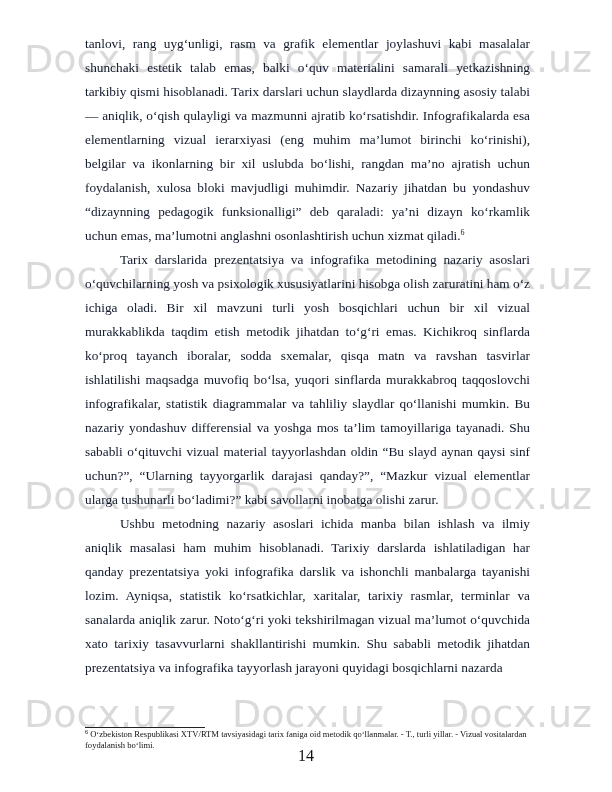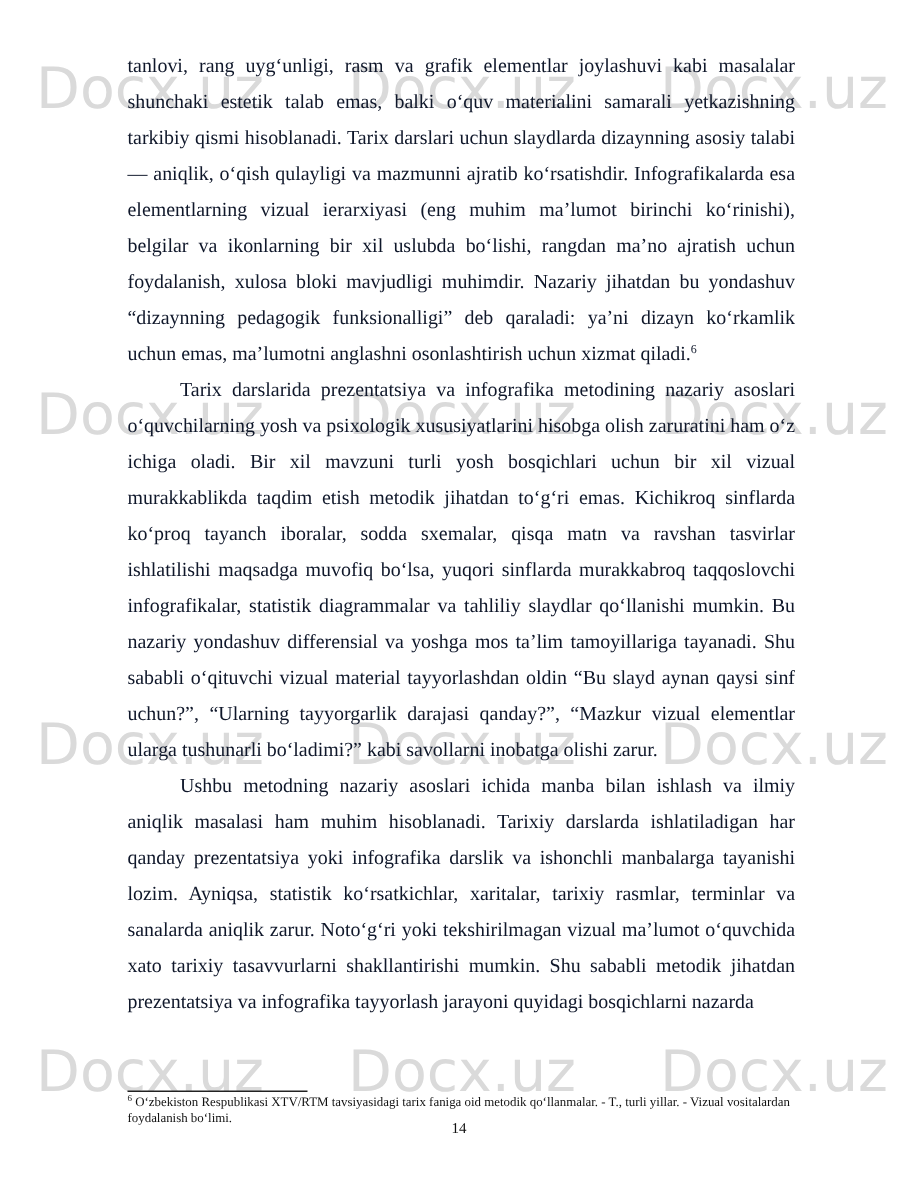--- a/index.html
+++ b/index.html
@@ -6,21 +6,21 @@
   body { width: 612px; height: 792px; position: relative; overflow: hidden; }
   .watermark-layer { position: absolute; left: 0; top: 0; width: 612px; height: 792px; pointer-events: none; z-index: 0; }
   .wm { position: absolute; font-family: "DejaVu Sans", sans-serif; font-size: 38px; color: #dadada; letter-spacing: 0px; white-space: nowrap; line-height: 1; }
   .page { position: absolute; left: 85px; top: 32px; width: 445px; z-index: 1; }
   .para { font-family: "Liberation Serif", serif; font-size: 13.3px; line-height: 24px; color: #0f172a; text-align: justify; margin: 0; }
   .para.indent { text-indent: 35px; }
   sup.fnref { font-size: 8px; vertical-align: 5px; line-height: 0; }
   .footnote-rule { position: absolute; left: 85px; top: 727px; width: 120px; height: 0; border-top: 1px solid #222; z-index: 1; }
   .footnote { position: absolute; left: 85px; top: 729px; width: 450px; font-family: "Liberation Serif", serif; font-size: 8.6px; line-height: 11px; color: #111; z-index: 1; }
   .footnote sup { font-size: 6px; vertical-align: 3px; line-height: 0; }
-  .page-number { position: absolute; left: 0; width: 612px; top: 747px; text-align: center; font-family: "Liberation Serif", serif; font-size: 10px; color: #111; z-index: 1; }
+  .page-number { position: absolute; left: 0; width: 612px; top: 747px; text-align: center; font-family: "Liberation Serif", serif; font-size: 16px; color: #111; z-index: 1; }
 </style>
 </head>
 <body>
 
 <div class="watermark-layer">
   <div class="wm" style="left: 24px; top: 40px; color: rgb(218, 218, 218);">Docx.uz</div>
   <div class="wm" style="left: 232px; top: 40px; color: rgb(218, 218, 218);">Docx.uz</div>
   <div class="wm" style="left: 440px; top: 40px; color: rgb(218, 218, 218);">Docx.uz</div>
   <div class="wm" style="left: 24px; top: 257px; color: rgb(218, 218, 218);">Docx.uz</div>
   <div class="wm" style="left: 232px; top: 257px; color: rgb(218, 218, 218);">Docx.uz</div>

